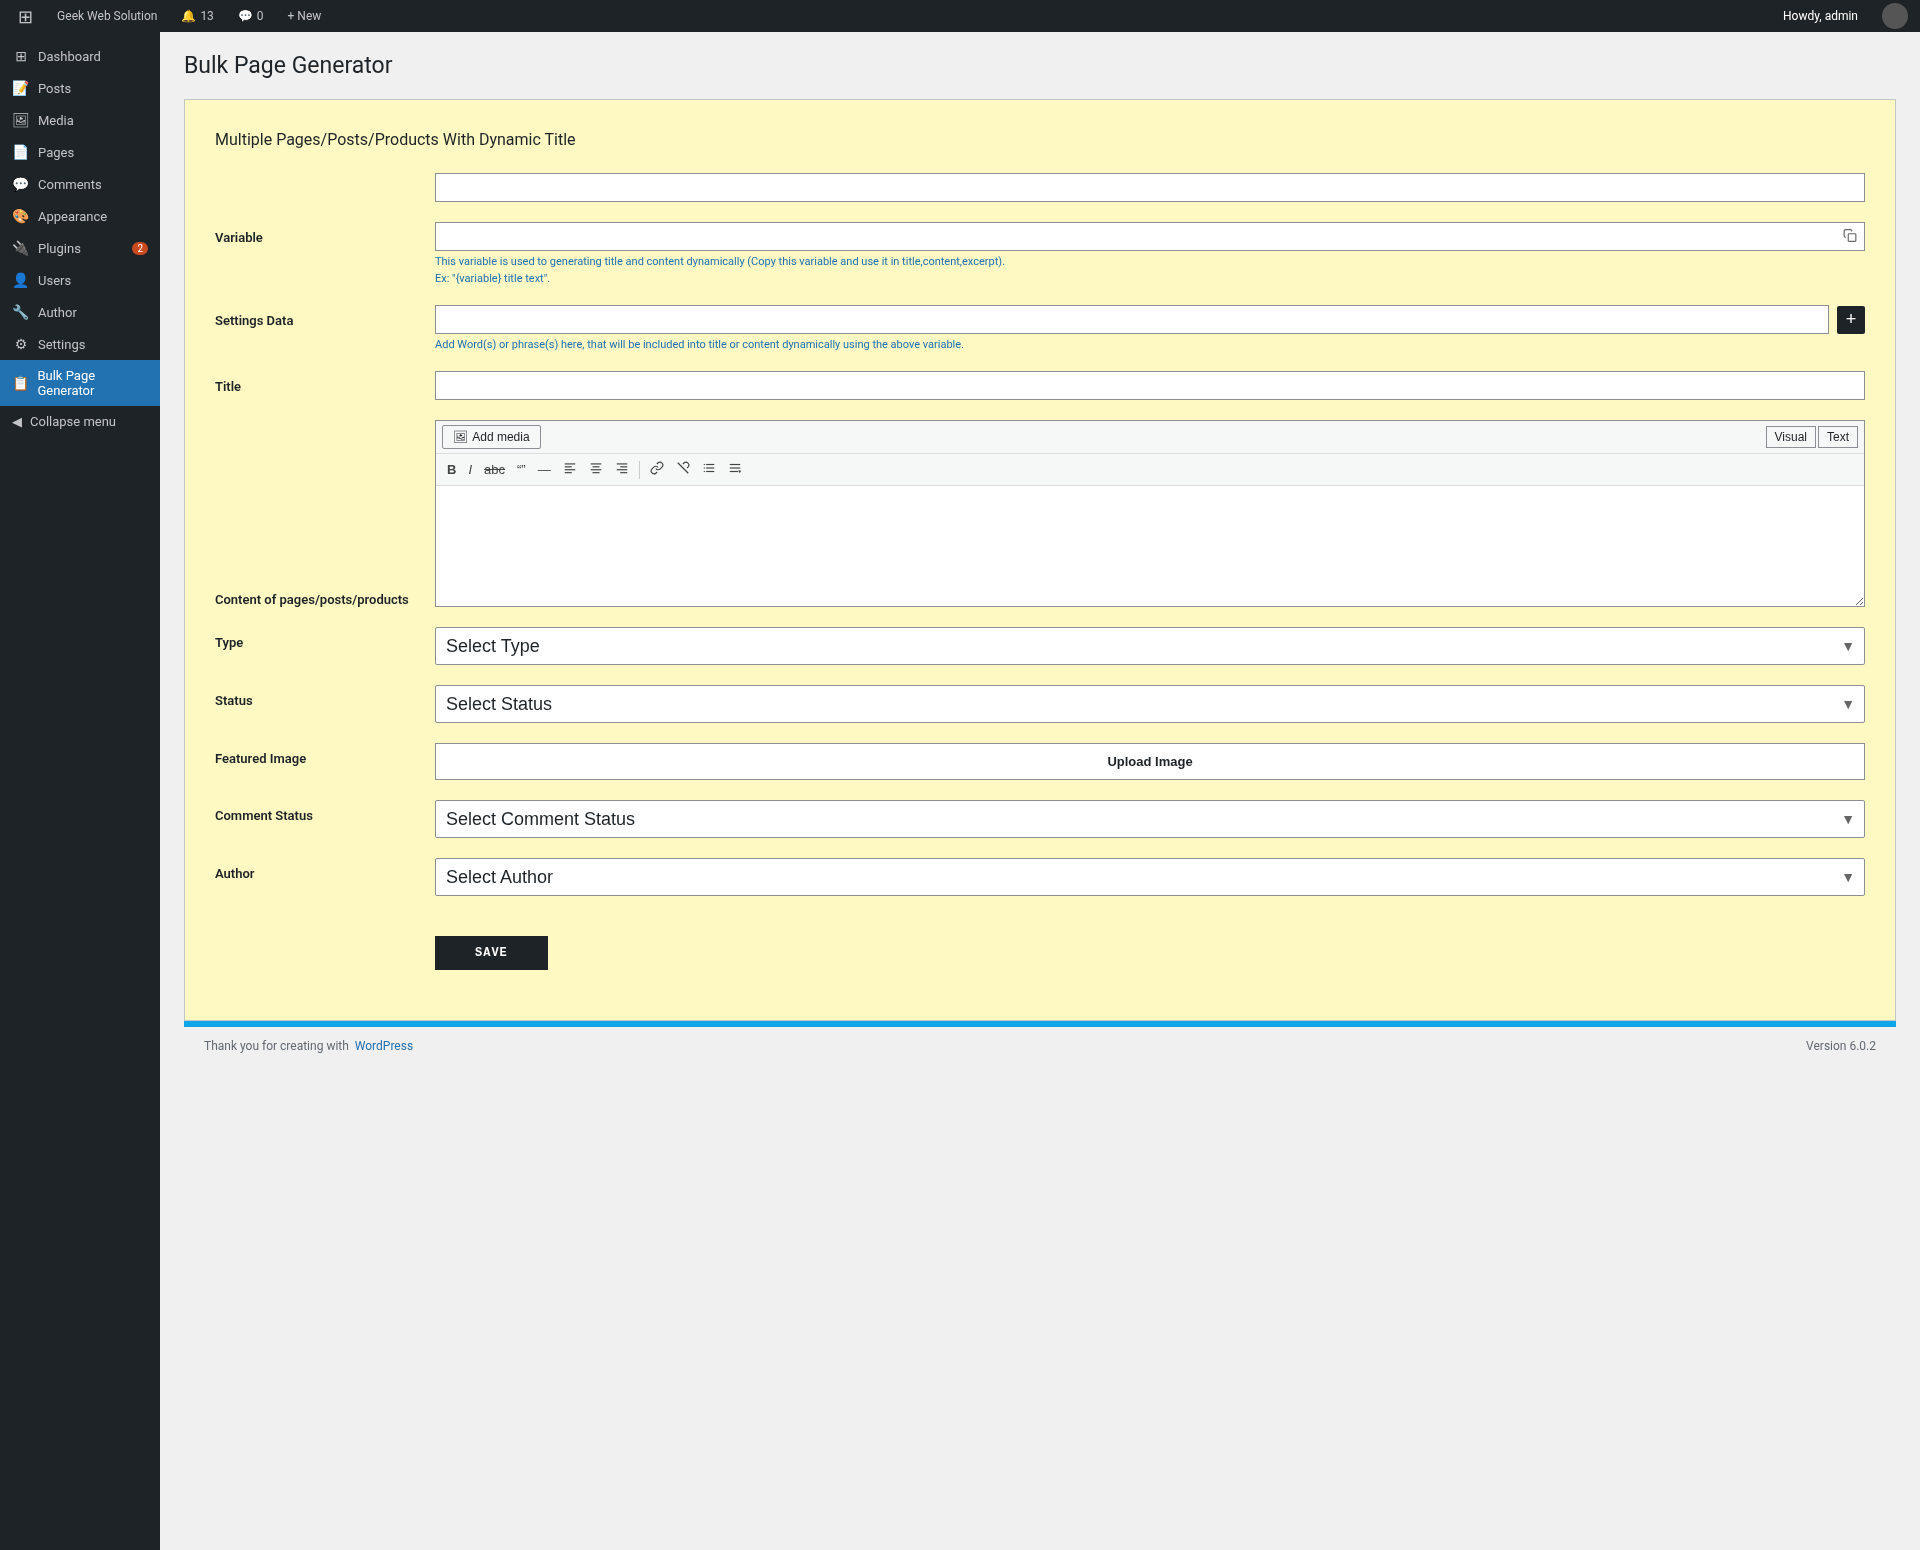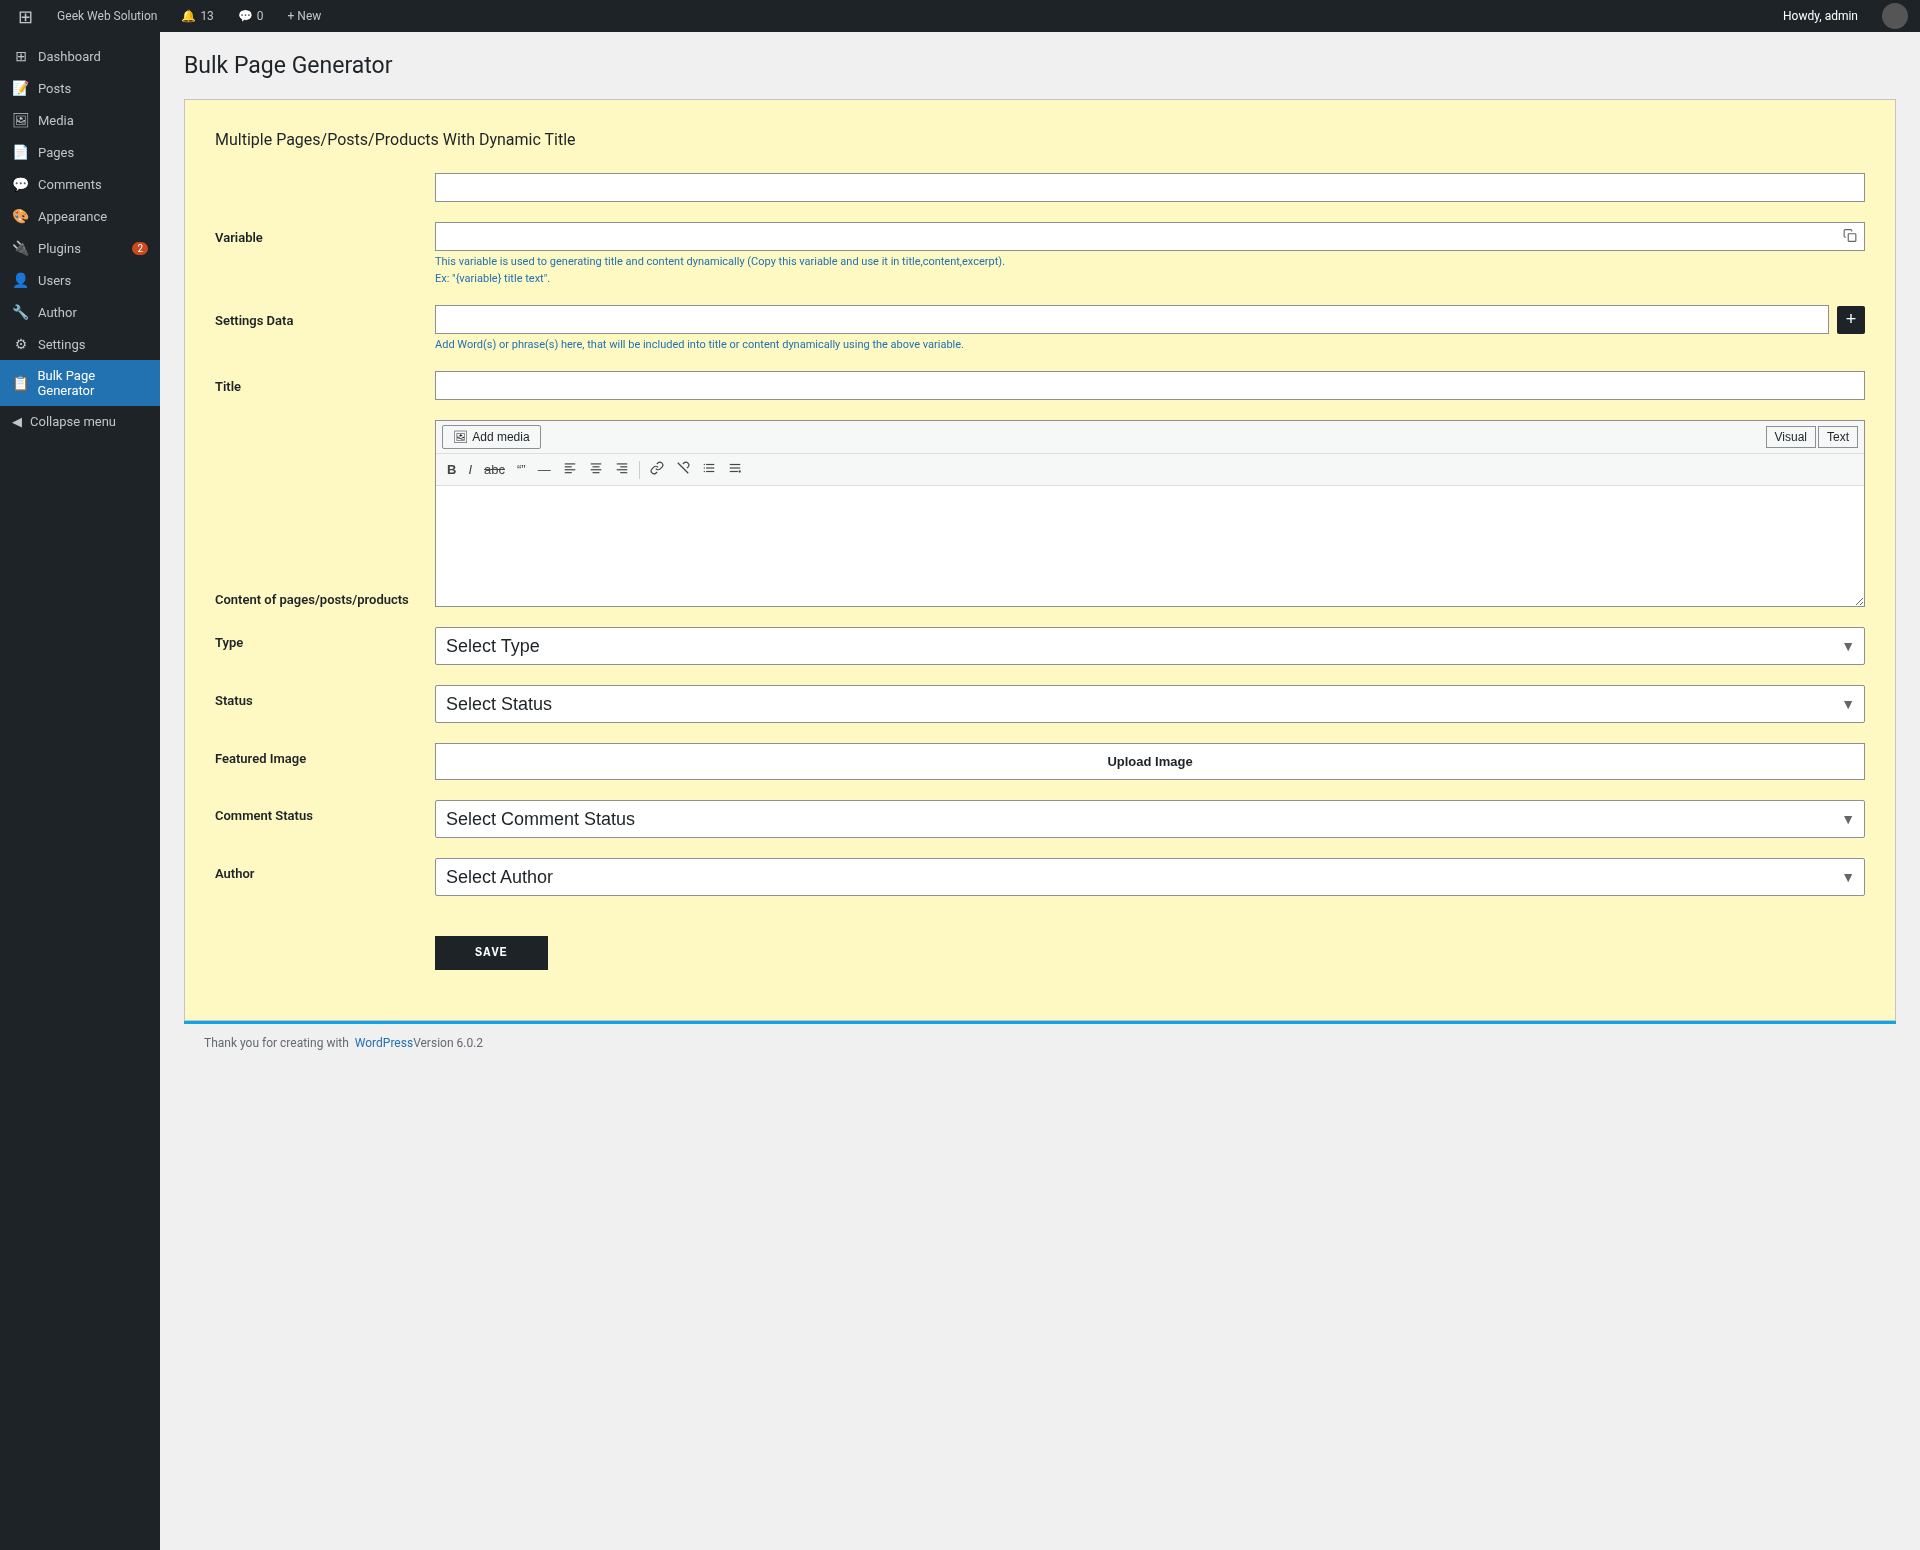--- a/index.html
+++ b/index.html
@@ -286,22 +286,23 @@
       margin-top: 20px;
       font-family: Liberation Mono, monospace;
     }
 
     
     .footer {
       background: #f0f0f1;
       padding: 12px 20px;
       font-size: 12px;
       color: #646970;
-      border-top: 3px solid #0ea5e9;
-      display: flex;
+      border-top: 6px solid #0ea5e9;
+      display: flex;
+      justify-content: space-between;
     }
     .footer a { color: #2271b1; text-decoration: none; }
   </style>
 </head>
 <body>
 
 <div class="admin-bar">
   <div class="admin-bar-left">
     <div class="admin-bar-item">
       <span class="wp-logo">⊞</span>

